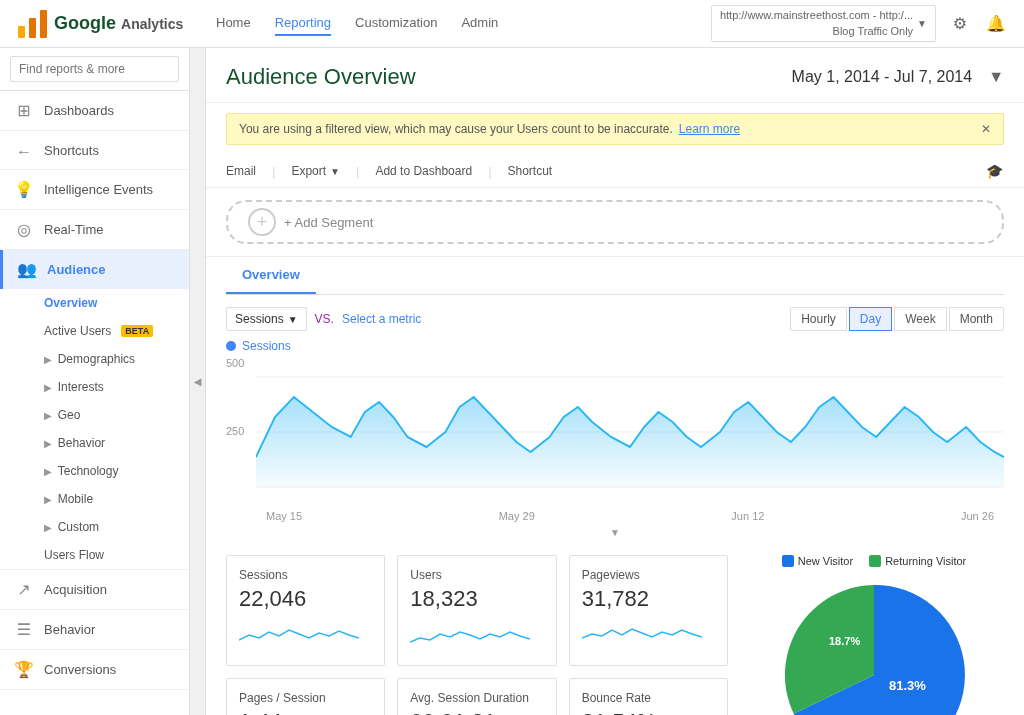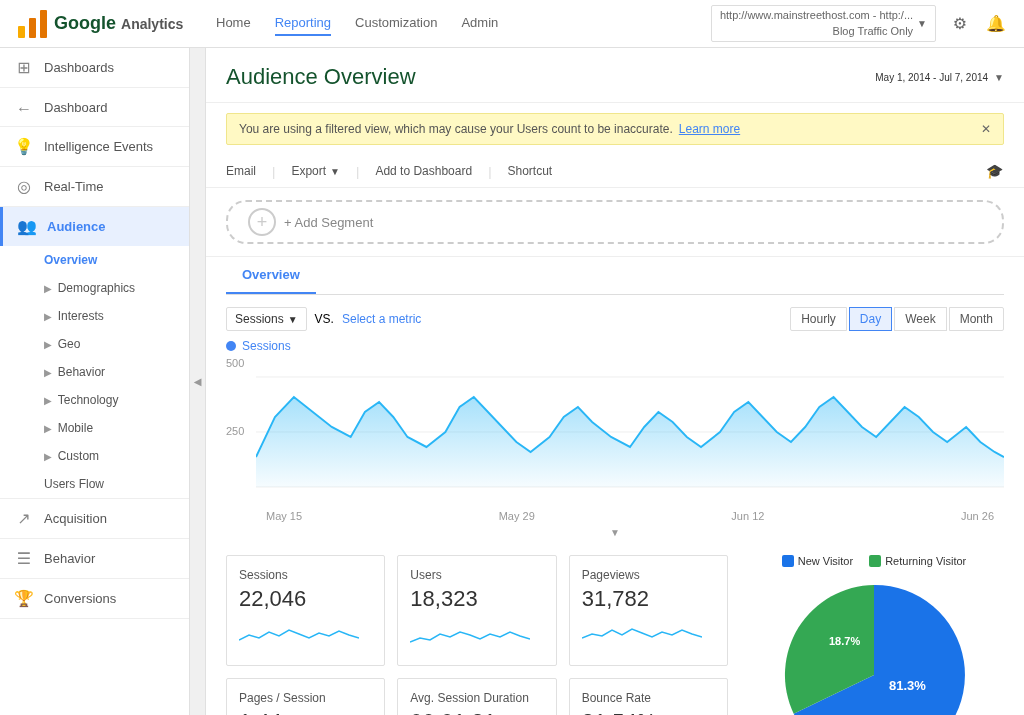--- a/index.html
+++ b/index.html
@@ -32,21 +32,21 @@
     .sidebar-sub { padding: 0; }
     .sidebar-sub-item { padding: 7px 14px 7px 44px; font-size: 12px; color: #555; cursor: pointer; display: flex; align-items: center; gap: 6px; }
     .sidebar-sub-item.active { color: #4285F4; font-weight: bold; }
     .sidebar-sub-item .arrow { font-size: 10px; color: #999; }
     .beta-badge { font-size: 9px; background: #fbbc04; color: #333; padding: 1px 4px; border-radius: 2px; margin-left: 4px; font-weight: bold; }
 
     
     .content { flex: 1; overflow-y: auto; background: #fff; padding: 0; }
     .content-header { padding: 16px 20px 12px; display: flex; align-items: center; justify-content: space-between; border-bottom: 1px solid #eee; }
     .page-title { font-size: 22px; font-weight: normal; color: #14532d; }
-    .date-range { display: flex; align-items: center; gap: 6px; font-size: 10px; color: #333; cursor: pointer; }
+    .date-range { display: flex; align-items: center; gap: 16px; font-size: 16px; color: #333; cursor: pointer; }
     .date-dropdown { color: #666; }
 
     .filter-warning { margin: 10px 20px; background: #fff9c4; border: 1px solid #f0e68c; padding: 8px 12px; font-size: 12px; color: #555; display: flex; align-items: center; gap: 6px; border-radius: 2px; }
     .learn-more { color: #4285F4; text-decoration: underline; cursor: pointer; }
     .close-x { cursor: pointer; color: #666; margin-left: auto; }
 
     .action-bar { padding: 8px 20px; display: flex; gap: 16px; align-items: center; border-bottom: 1px solid #eee; }
     .action-link { font-size: 12px; color: #555; cursor: pointer; display: flex; align-items: center; gap: 4px; }
     .action-sep { color: #ddd; }
 
@@ -63,21 +63,21 @@
     
     .overview-tab { padding: 0 20px; }
     .tab-bar { display: flex; border-bottom: 1px solid #ddd; margin-bottom: 12px; }
     .tab { padding: 10px 16px; font-size: 13px; cursor: pointer; color: #666; }
     .tab.active { border-bottom: 2px solid #4285F4; color: #4285F4; font-weight: bold; }
 
     
     .chart-controls { display: flex; align-items: center; justify-content: space-between; margin-bottom: 8px; }
     .metric-selector { display: flex; align-items: center; gap: 8px; }
     .metric-dropdown { border: 1px solid #ddd; padding: 4px 8px; font-size: 12px; border-radius: 2px; cursor: pointer; display: flex; align-items: center; gap: 4px; }
-    .vs-text { font-size: 12px; color: #000000; }
+    .vs-text { font-size: 12px; color: #a21caf; }
     .select-metric { font-size: 12px; color: #4285F4; cursor: pointer; }
     .time-buttons { display: flex; gap: 2px; }
     .time-btn { border: 1px solid #ddd; padding: 4px 10px; font-size: 12px; cursor: pointer; background: #fff; color: #555; }
     .time-btn.active { background: #e8f0fe; color: #4285F4; border-color: #4285F4; }
     .time-btn:first-child { border-radius: 2px 0 0 2px; }
     .time-btn:last-child { border-radius: 0 2px 2px 0; }
 
     
     .chart-area { position: relative; margin-bottom: 16px; }
     .chart-label { font-size: 12px; color: #4285F4; margin-bottom: 4px; display: flex; align-items: center; gap: 6px; }
@@ -141,32 +141,35 @@
       <span style="font-size:10px;">▼</span>
     </div>
     <div class="top-icon">⚙</div>
     <div class="top-icon">🔔</div>
   </div>
 </div>
 
 <div class="main-layout">
 
   <div class="sidebar">
+    <div class="sidebar-search">
+      <input type="text" placeholder="Find reports &amp; more" style="">
+    </div>
 
     <div class="sidebar-section">
       <div class="sidebar-item">
         <span class="sidebar-icon">⊞</span>
         <span>Dashboards</span>
       </div>
     </div>
 
     <div class="sidebar-section">
       <div class="sidebar-item">
         <span class="sidebar-icon">←</span>
-        <span>Dashboard</span>
+        <span>Shortcuts</span>
       </div>
     </div>
 
     <div class="sidebar-section">
       <div class="sidebar-item">
         <span class="sidebar-icon">💡</span>
         <span>Intelligence Events</span>
       </div>
     </div>
 
@@ -178,20 +181,24 @@
     </div>
 
     <div class="sidebar-section">
       <div class="sidebar-item active">
         <span class="sidebar-icon" style="color:#4285F4;">👥</span>
         <span style="color:#4285F4; font-weight:bold;">Audience</span>
       </div>
       <div class="sidebar-sub">
         <div class="sidebar-sub-item active">
           <span>Overview</span>
+        </div>
+        <div class="sidebar-sub-item">
+          <span>Active Users</span>
+          <span class="beta-badge">BETA</span>
         </div>
         <div class="sidebar-sub-item">
           <span class="arrow">▶</span>
           <span>Demographics</span>
         </div>
         <div class="sidebar-sub-item">
           <span class="arrow">▶</span>
           <span>Interests</span>
         </div>
         <div class="sidebar-sub-item">

